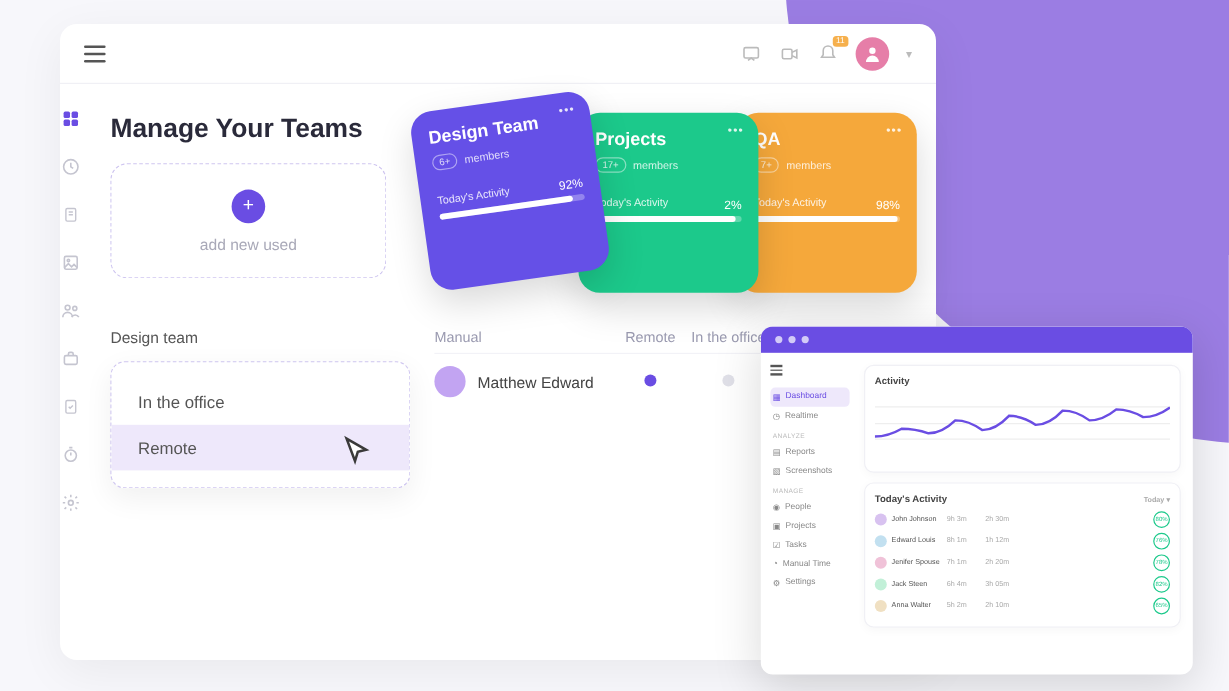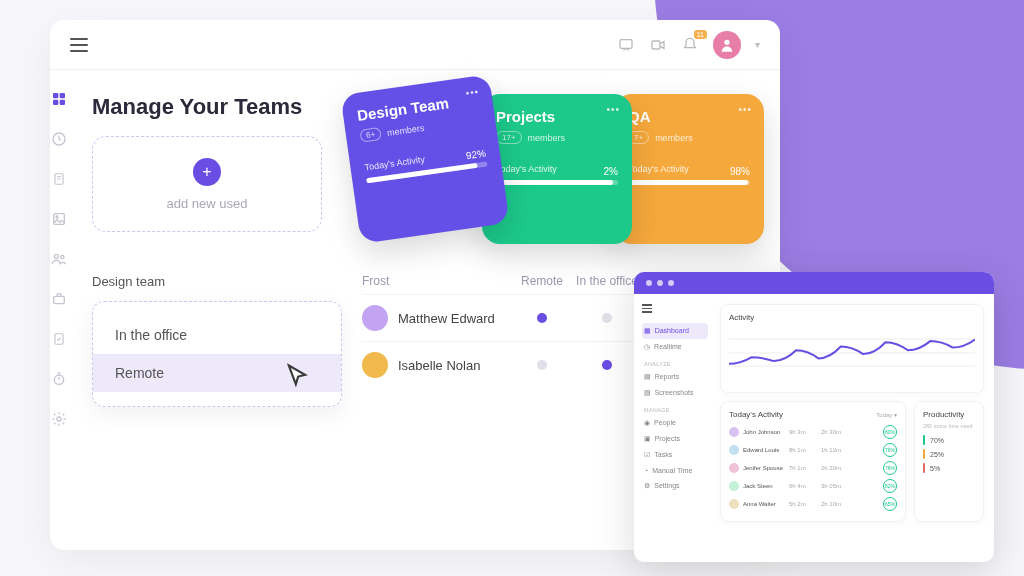--- a/index.html
+++ b/index.html
@@ -71,21 +71,21 @@
 .mini-titlebar span { width:6px; height:6px; border-radius:50%; background:rgba(255,255,255,.7); }
 .mini-body { display:flex; height:calc(100% - 22px); }
 .mini-side { width:82px; padding:10px 8px; font-size:7px; color:#888; }
 .mini-ham { display:flex; flex-direction:column; gap:2px; margin-bottom:10px; }
 .mini-ham span { width:10px; height:1.5px; background:#555; }
 .mini-side .mitem { display:flex; align-items:center; gap:4px; padding:4px 2px; border-radius:4px; }
 .mini-side .mitem.active { background:#eee8fb; color:#6a4de3; }
 .mini-side .msec { font-size:5.5px; color:#bbb; text-transform:uppercase; margin:6px 0 2px 2px; letter-spacing:.3px; }
 .mini-main { flex:1; padding:10px 10px 0 4px; }
 .mini-card { background:#fff; border:1px solid #f0f0f5; border-radius:8px; padding:8px; margin-bottom:8px; box-shadow:0 2px 8px rgba(0,0,0,.03); }
-.mini-card h5 { font-size:8px; color:#444; font-weight:400; margin-bottom:4px; }
+.mini-card h5 { font-size:8px; color:#444; font-weight:700; margin-bottom:4px; }
 .chart-svg { width:100%; height:54px; }
 .mini-row { display:flex; gap:8px; }
 .mini-card.sm { flex:1; }
 .mini-card.sm h5 { display:flex; justify-content:space-between; align-items:center; }
 .mini-card.sm h5 .period { color:#aaa; font-size:6px; }
 .act-row { display:flex; align-items:center; gap:4px; font-size:6px; color:#555; padding:2px 0; }
 .tiny-ava { width:10px; height:10px; border-radius:50%; }
 .act-row .aname { width:42px; }
 .act-row .atime { width:28px; color:#aaa; }
 .act-row .adur { width:28px; color:#aaa; }
@@ -255,40 +255,32 @@
             <div class="loc-item active">
               <span>Remote</span>
               <svg class="cursor-arrow" width="28" height="28" viewBox="0 0 24 24" fill="none" stroke="#3a3a3a" stroke-width="1.8">
                   <path d="M5 3l14 8-6 1.5L11 19 5 3z" fill="#fff"></path>
                 </svg>
             </div>
           </div>
         </div>
         <div class="panel-right">
           <div class="users-header">
-            <div class="ucol1">Frost</div>
+            <div class="ucol1">Manual</div>
             <div class="ucol2">Remote</div>
             <div class="ucol3">In the office</div>
           </div>
           <div id="users-rows">
               <div class="user-row">
                 <div class="uname">
                   <div class="mini-ava" style="background:#c2a4f2"></div>
                   <span>Matthew Edward</span>
                 </div>
     <div class="dotcell"><span class="sdot on"></span></div>
     <div class="dotcell2"><span class="sdot off"></span></div>
-              </div>
-              <div class="user-row">
-                <div class="uname">
-                  <div class="mini-ava" style="background:#f1b94b"></div>
-                  <span>Isabelle Nolan</span>
-                </div>
-    <div class="dotcell"><span class="sdot off"></span></div>
-    <div class="dotcell2"><span class="sdot on"></span></div>
               </div>
             </div>
         </div>
       </div>
     </div>
   </div>
 </div>
 
 <div class="mini-window">
   <div class="mini-titlebar">
@@ -389,34 +381,16 @@
               </div>
               <div class="act-row">
                 <div class="tiny-ava" style="background:#f0e0c2"></div>
                 <div class="aname">Anna Walter</div>
                 <div class="atime">5h 2m</div>
                 <div class="adur">2h 10m</div>
                 <div class="apct">65%</div>
               </div>
             </div>
         </div>
-        <div class="mini-card sm" style="flex:0 0 70px">
-          <h5>Productivity</h5>
-          <div style="font-size:5.5px;color:#bbb;margin-bottom:4px">280 some time used</div>
-          <div id="prod-rows">
-              <div class="prod-item">
-                <div class="prod-bar" style="background:#1cc98b"></div>
-                <span>70%</span>
-              </div>
-              <div class="prod-item">
-                <div class="prod-bar" style="background:#f5a83b"></div>
-                <span>25%</span>
-              </div>
-              <div class="prod-item">
-                <div class="prod-bar" style="background:#e06a6a"></div>
-                <span>5%</span>
-              </div>
-            </div>
-        </div>
       </div>
     </div>
   </div>
 </div>
 
 </body></html>

